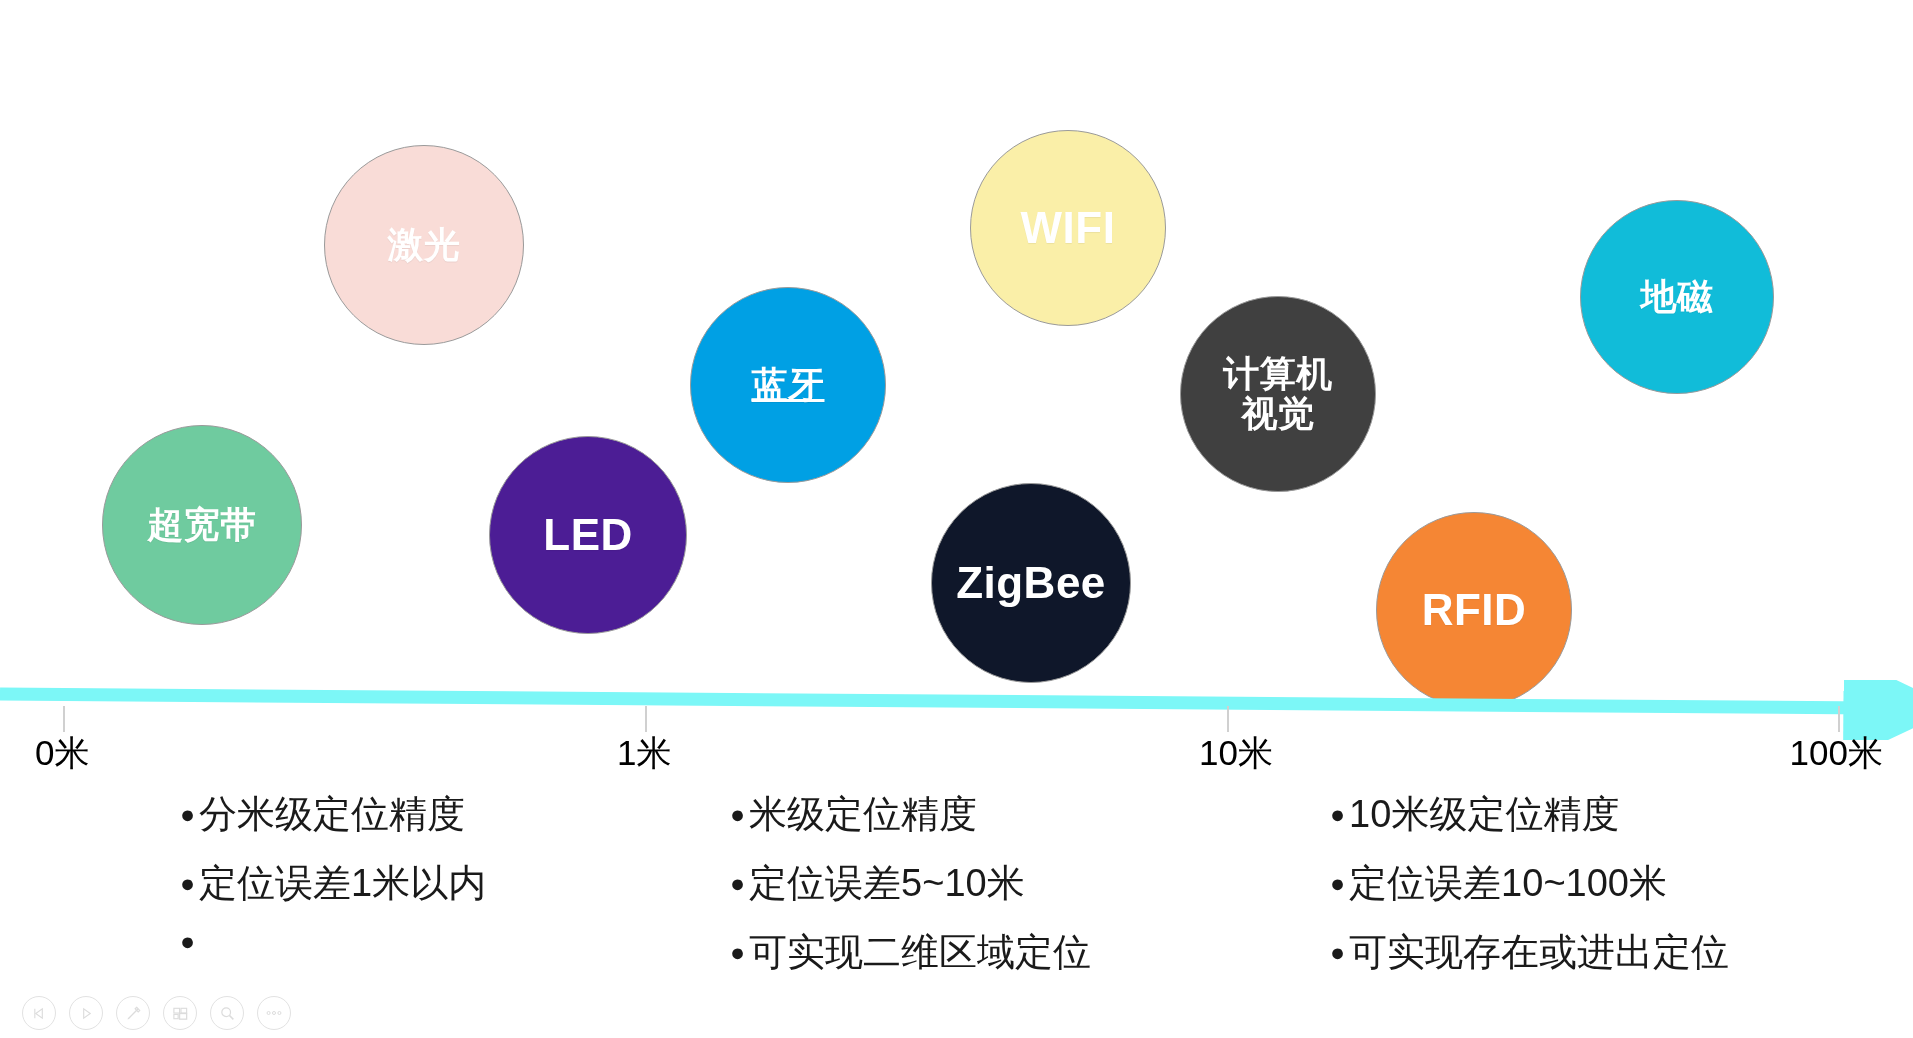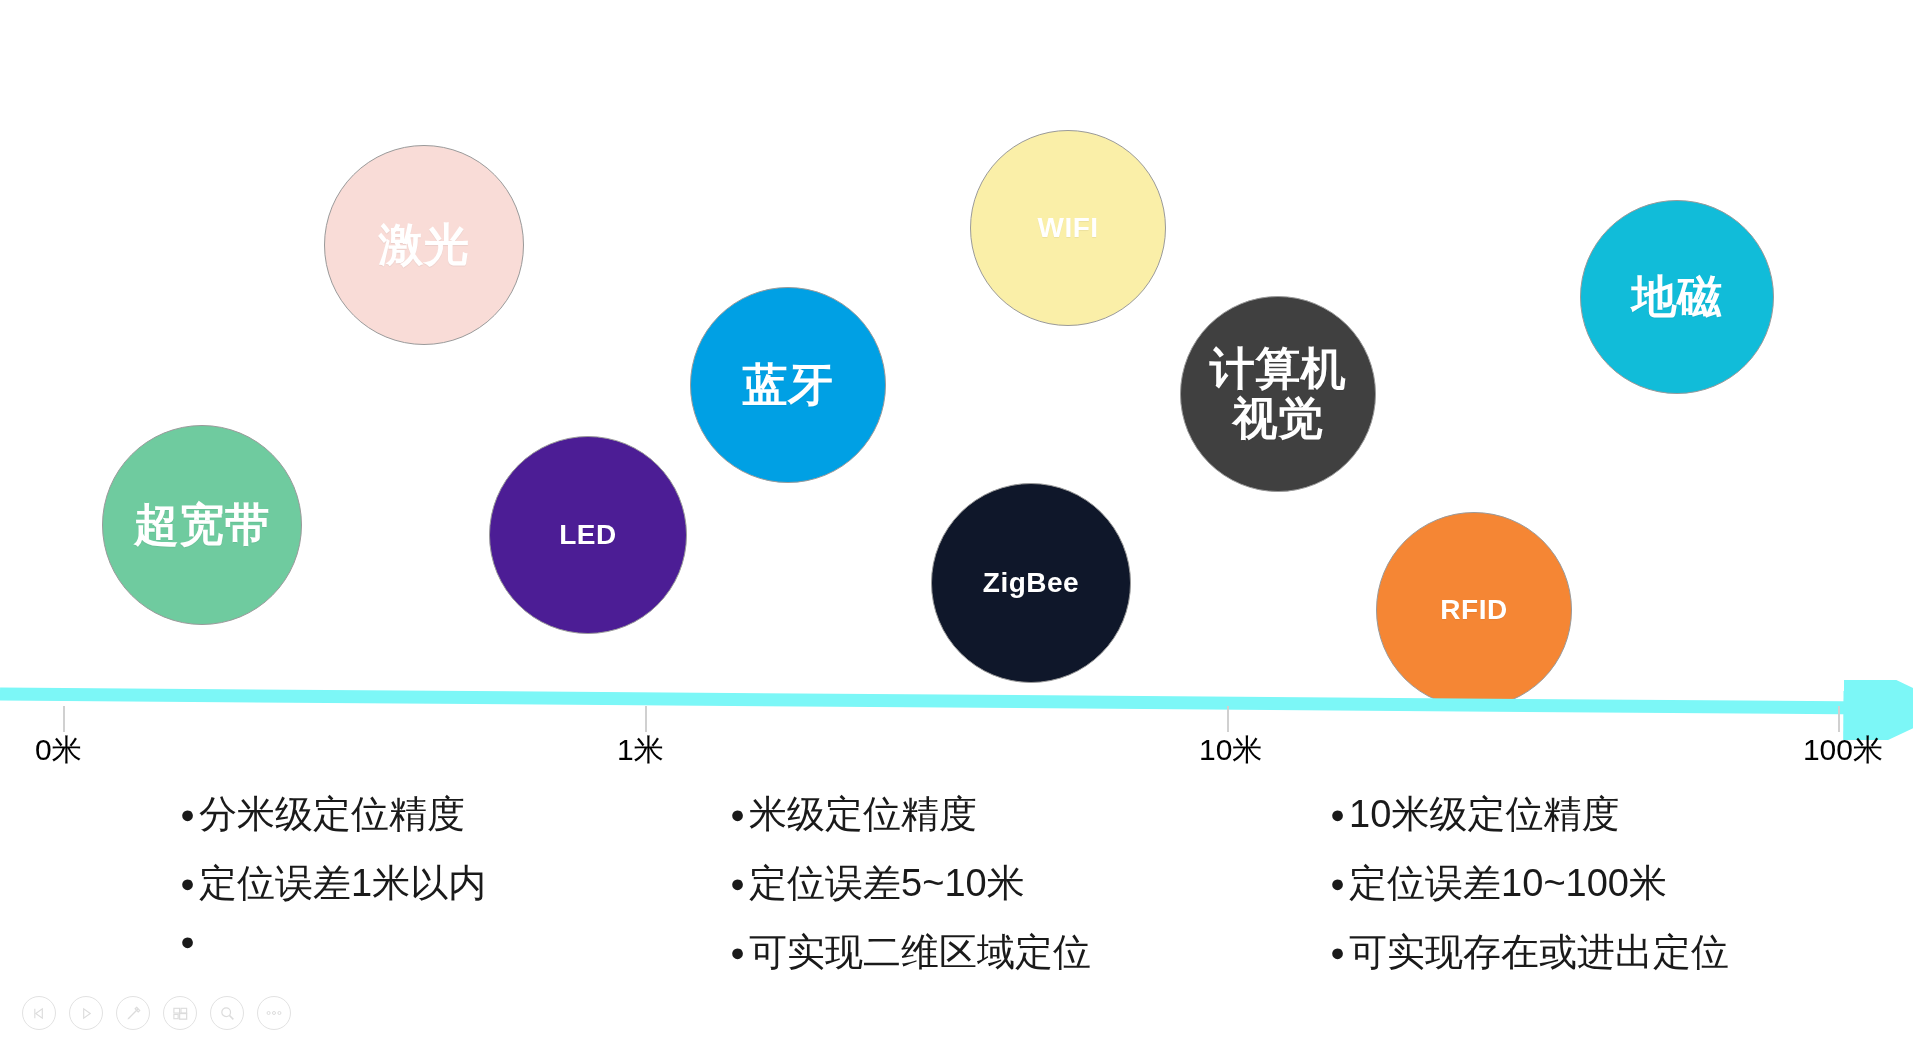--- a/index.html
+++ b/index.html
@@ -34,42 +34,42 @@
     color: #ffffff;
     line-height: 1.12;
     letter-spacing: 0.5px;
     user-select: none;
   }
   .bubble-label {
     font-weight: bold;
     white-space: pre-line;
     text-shadow: 0 1px 1px rgba(0,0,0,0.06);
   }
-  .bubble.cn .bubble-label { font-size: 45px; }
-  .bubble.en .bubble-label { font-size: 28px; }
+  .bubble.cn .bubble-label { font-size: 36px; }
+  .bubble.en .bubble-label { font-size: 44px; }
 
   
   #axis-wrap {
     position: absolute;
     left: 0;
     top: 680px;
     width: 1913px;
     height: 60px;
     pointer-events: none;
   }
   .tick {
     position: absolute;
     width: 1.5px;
     height: 26px;
     background: #d0d0d0;
     top: 706px;
   }
   .axis-tick-label {
     position: absolute;
-    font-size: 30px;
+    font-size: 35px;
     color: #000000;
     top: 730px;
     white-space: nowrap;
   }
 
   
   #columns {
     position: absolute;
     left: 0;
     top: 795px;
@@ -127,21 +127,21 @@
   <div id="bubbles">
       <div class="bubble cn" style="left: 102px; top: 425px; width: 200px; height: 200px; background: rgb(111, 203, 159);">
         <div class="bubble-label">超宽带</div>
       </div>
       <div class="bubble cn" style="left: 324px; top: 145px; width: 200px; height: 200px; background: rgb(249, 220, 215);">
         <div class="bubble-label">激光</div>
       </div>
       <div class="bubble en" style="left: 489px; top: 436px; width: 198px; height: 198px; background: #4c1d95;">
         <div class="bubble-label">LED</div>
       </div>
-      <div class="bubble cn" style="left: 690px; top: 287px; width: 196px; height: 196px; background: rgb(0, 160, 228);">
+      <div class="bubble cn" style="left: 690px; top: 287px; width: 196px; height: 196px; background: rgb(0, 160, 228); text-decoration: underline;">
         <div class="bubble-label">蓝牙</div>
       </div>
       <div class="bubble en" style="left: 970px; top: 130px; width: 196px; height: 196px; background: rgb(250, 239, 168);">
         <div class="bubble-label">WIFI</div>
       </div>
       <div class="bubble en" style="left: 931px; top: 483px; width: 200px; height: 200px; background: #0f172a;">
         <div class="bubble-label">ZigBee</div>
       </div>
       <div class="bubble cn" style="left: 1180px; top: 296px; width: 196px; height: 196px; background: #404040;">
         <div class="bubble-label">计算机

